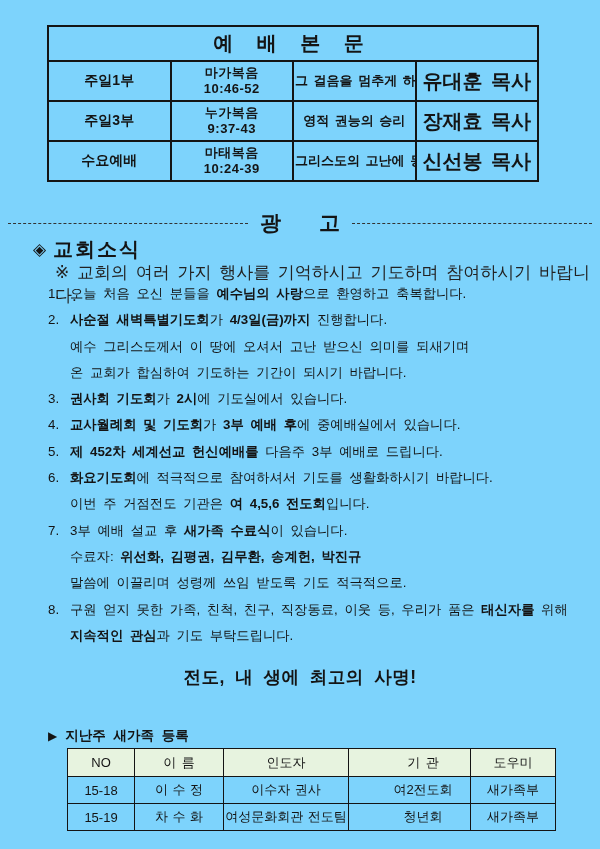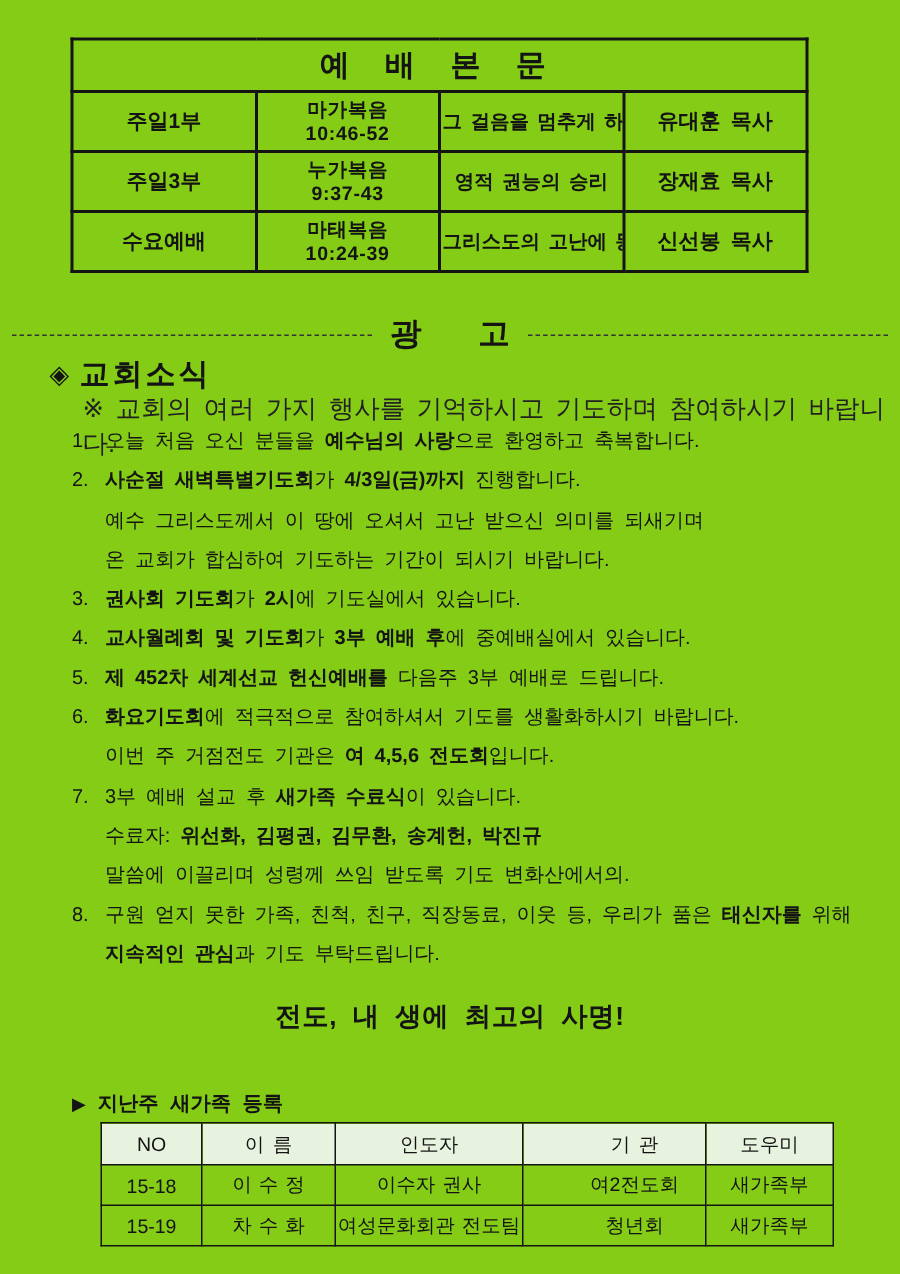--- a/index.html
+++ b/index.html
@@ -3,41 +3,41 @@
 <meta charset="utf-8">
 <style>
   html,body{margin:0;padding:0;background:#ffffff;}
   body{
     width:600px;height:849px;
     font-family:"Liberation Sans","DejaVu Sans",sans-serif;
     color:#141414;
     position:relative;
     overflow:hidden;
   }
-  .page{position:absolute;inset:0;background:#84cc16;}
+  .page{position:absolute;inset:0;background:#7dd3fc;}
 
   
   .worship-table{
     position:absolute;left:47px;top:25px;width:492px;
     border-collapse:collapse;table-layout:fixed;
     border:2px solid #141414;
   }
   .worship-table td{
     border:2px solid #141414;
     text-align:center;vertical-align:middle;
     font-weight:bold;white-space:nowrap;overflow:hidden;
   }
   .worship-table .title-cell{
     height:31px;font-size:20px;letter-spacing:9px;
     font-weight:bold;
   }
   .worship-table .service-cell{width:80px;font-size:14px;height:36px;}
   .worship-table .scripture-cell{width:116px;font-size:13px;line-height:16px;letter-spacing:0.5px;}
   .worship-table .sermon-cell{width:200px;font-size:13px;word-spacing:2px;}
-  .worship-table .preacher-cell{width:96px;font-size:14px;word-spacing:3px;}
+  .worship-table .preacher-cell{width:96px;font-size:20px;word-spacing:3px;}
 
   
   .divider{
     position:absolute;top:211px;left:8px;right:8px;height:24px;
     display:flex;align-items:center;gap:12px;
   }
   .divider .dash{flex:1;border-top:1.6px dashed #333;height:0;}
   .divider .div-title{
     font-size:21px;font-weight:bold;letter-spacing:16px;
     white-space:nowrap;line-height:24px;margin-right:-16px;
@@ -199,21 +199,21 @@
       <div class="ann-line">
         <span class="ann-num">7.</span>
         <span class="ann-text"><span>3부 예배 설교 후 </span><span class="bd">새가족 수료식</span><span>이 있습니다.</span></span>
       </div>
       <div class="ann-line">
         <span class="ann-num"></span>
         <span class="ann-text"><span>수료자: </span><span class="bd">위선화, 김평권, 김무환, 송계헌, 박진규</span></span>
       </div>
       <div class="ann-line">
         <span class="ann-num"></span>
-        <span class="ann-text"><span>말씀에 이끌리며 성령께 쓰임 받도록 기도 변화산에서의.</span></span>
+        <span class="ann-text"><span>말씀에 이끌리며 성령께 쓰임 받도록 기도 적극적으로.</span></span>
       </div>
       <div class="ann-line">
         <span class="ann-num">8.</span>
         <span class="ann-text"><span>구원 얻지 못한 가족, 친척, 친구, 직장동료, 이웃 등, 우리가 품은 </span><span class="bd">태신자를</span><span> 위해</span></span>
       </div>
       <div class="ann-line">
         <span class="ann-num"></span>
         <span class="ann-text"><span class="bd">지속적인 관심</span><span>과 기도 부탁드립니다.</span></span>
       </div>
     </div>

